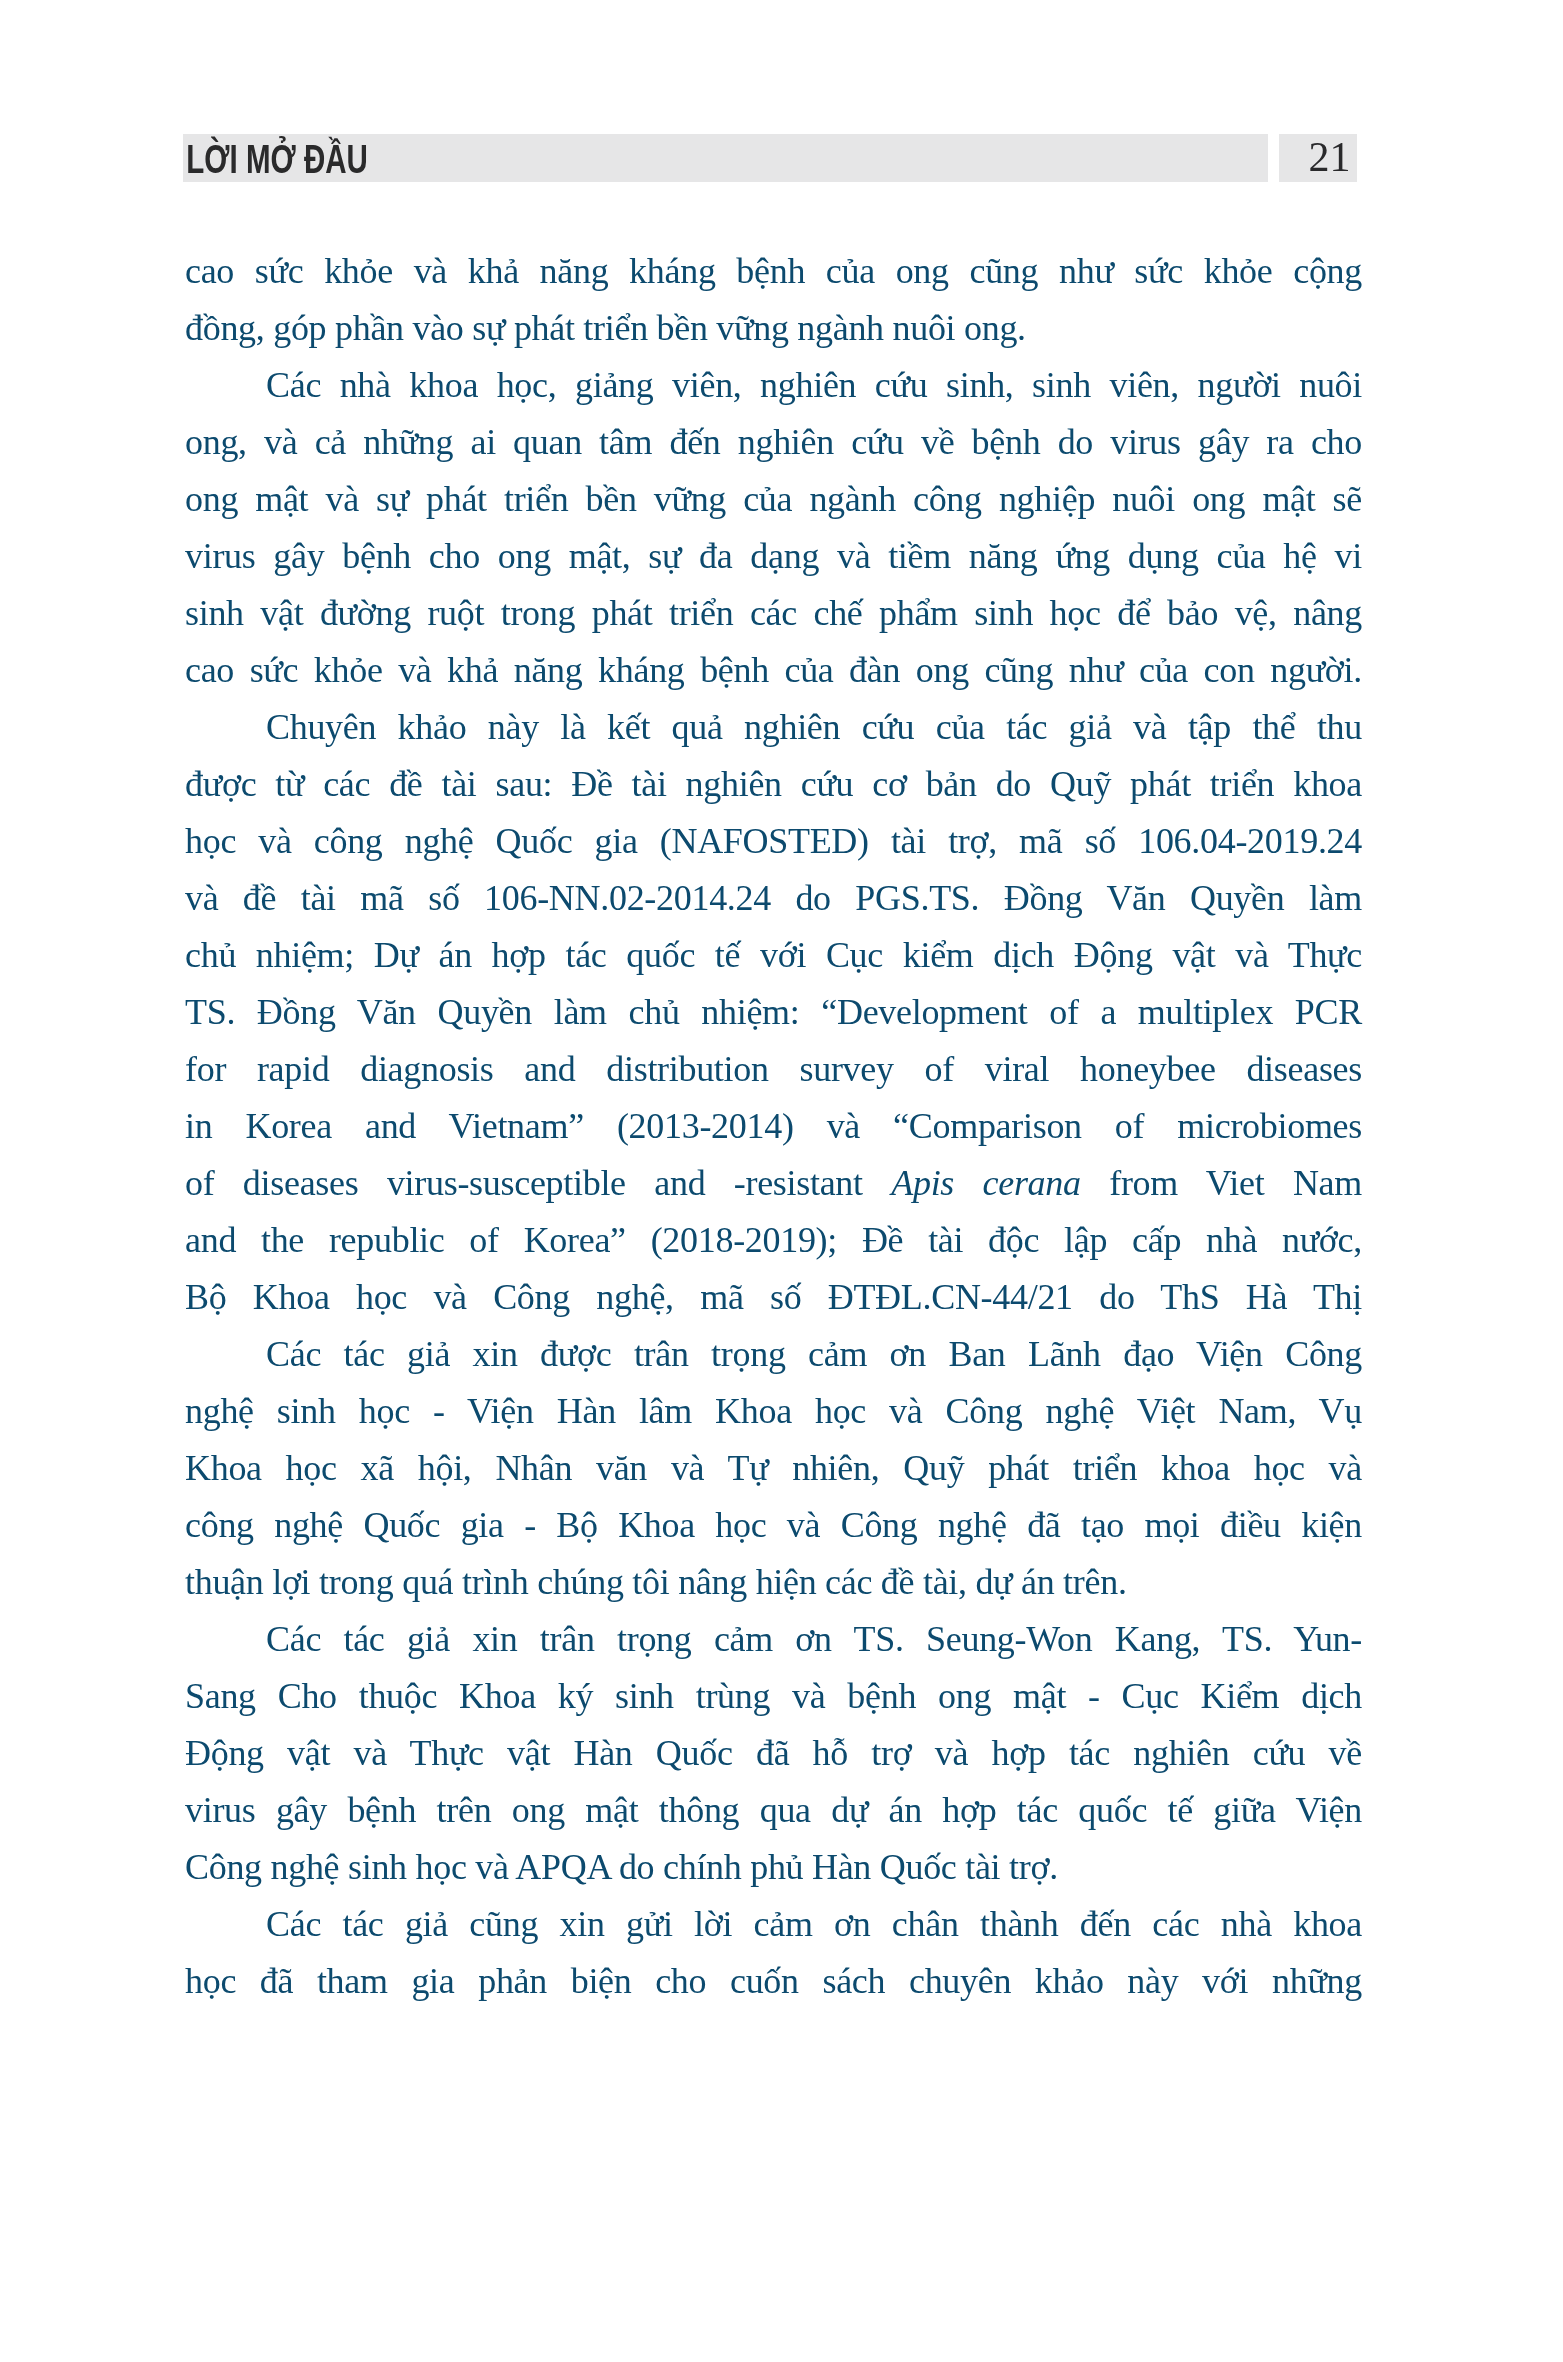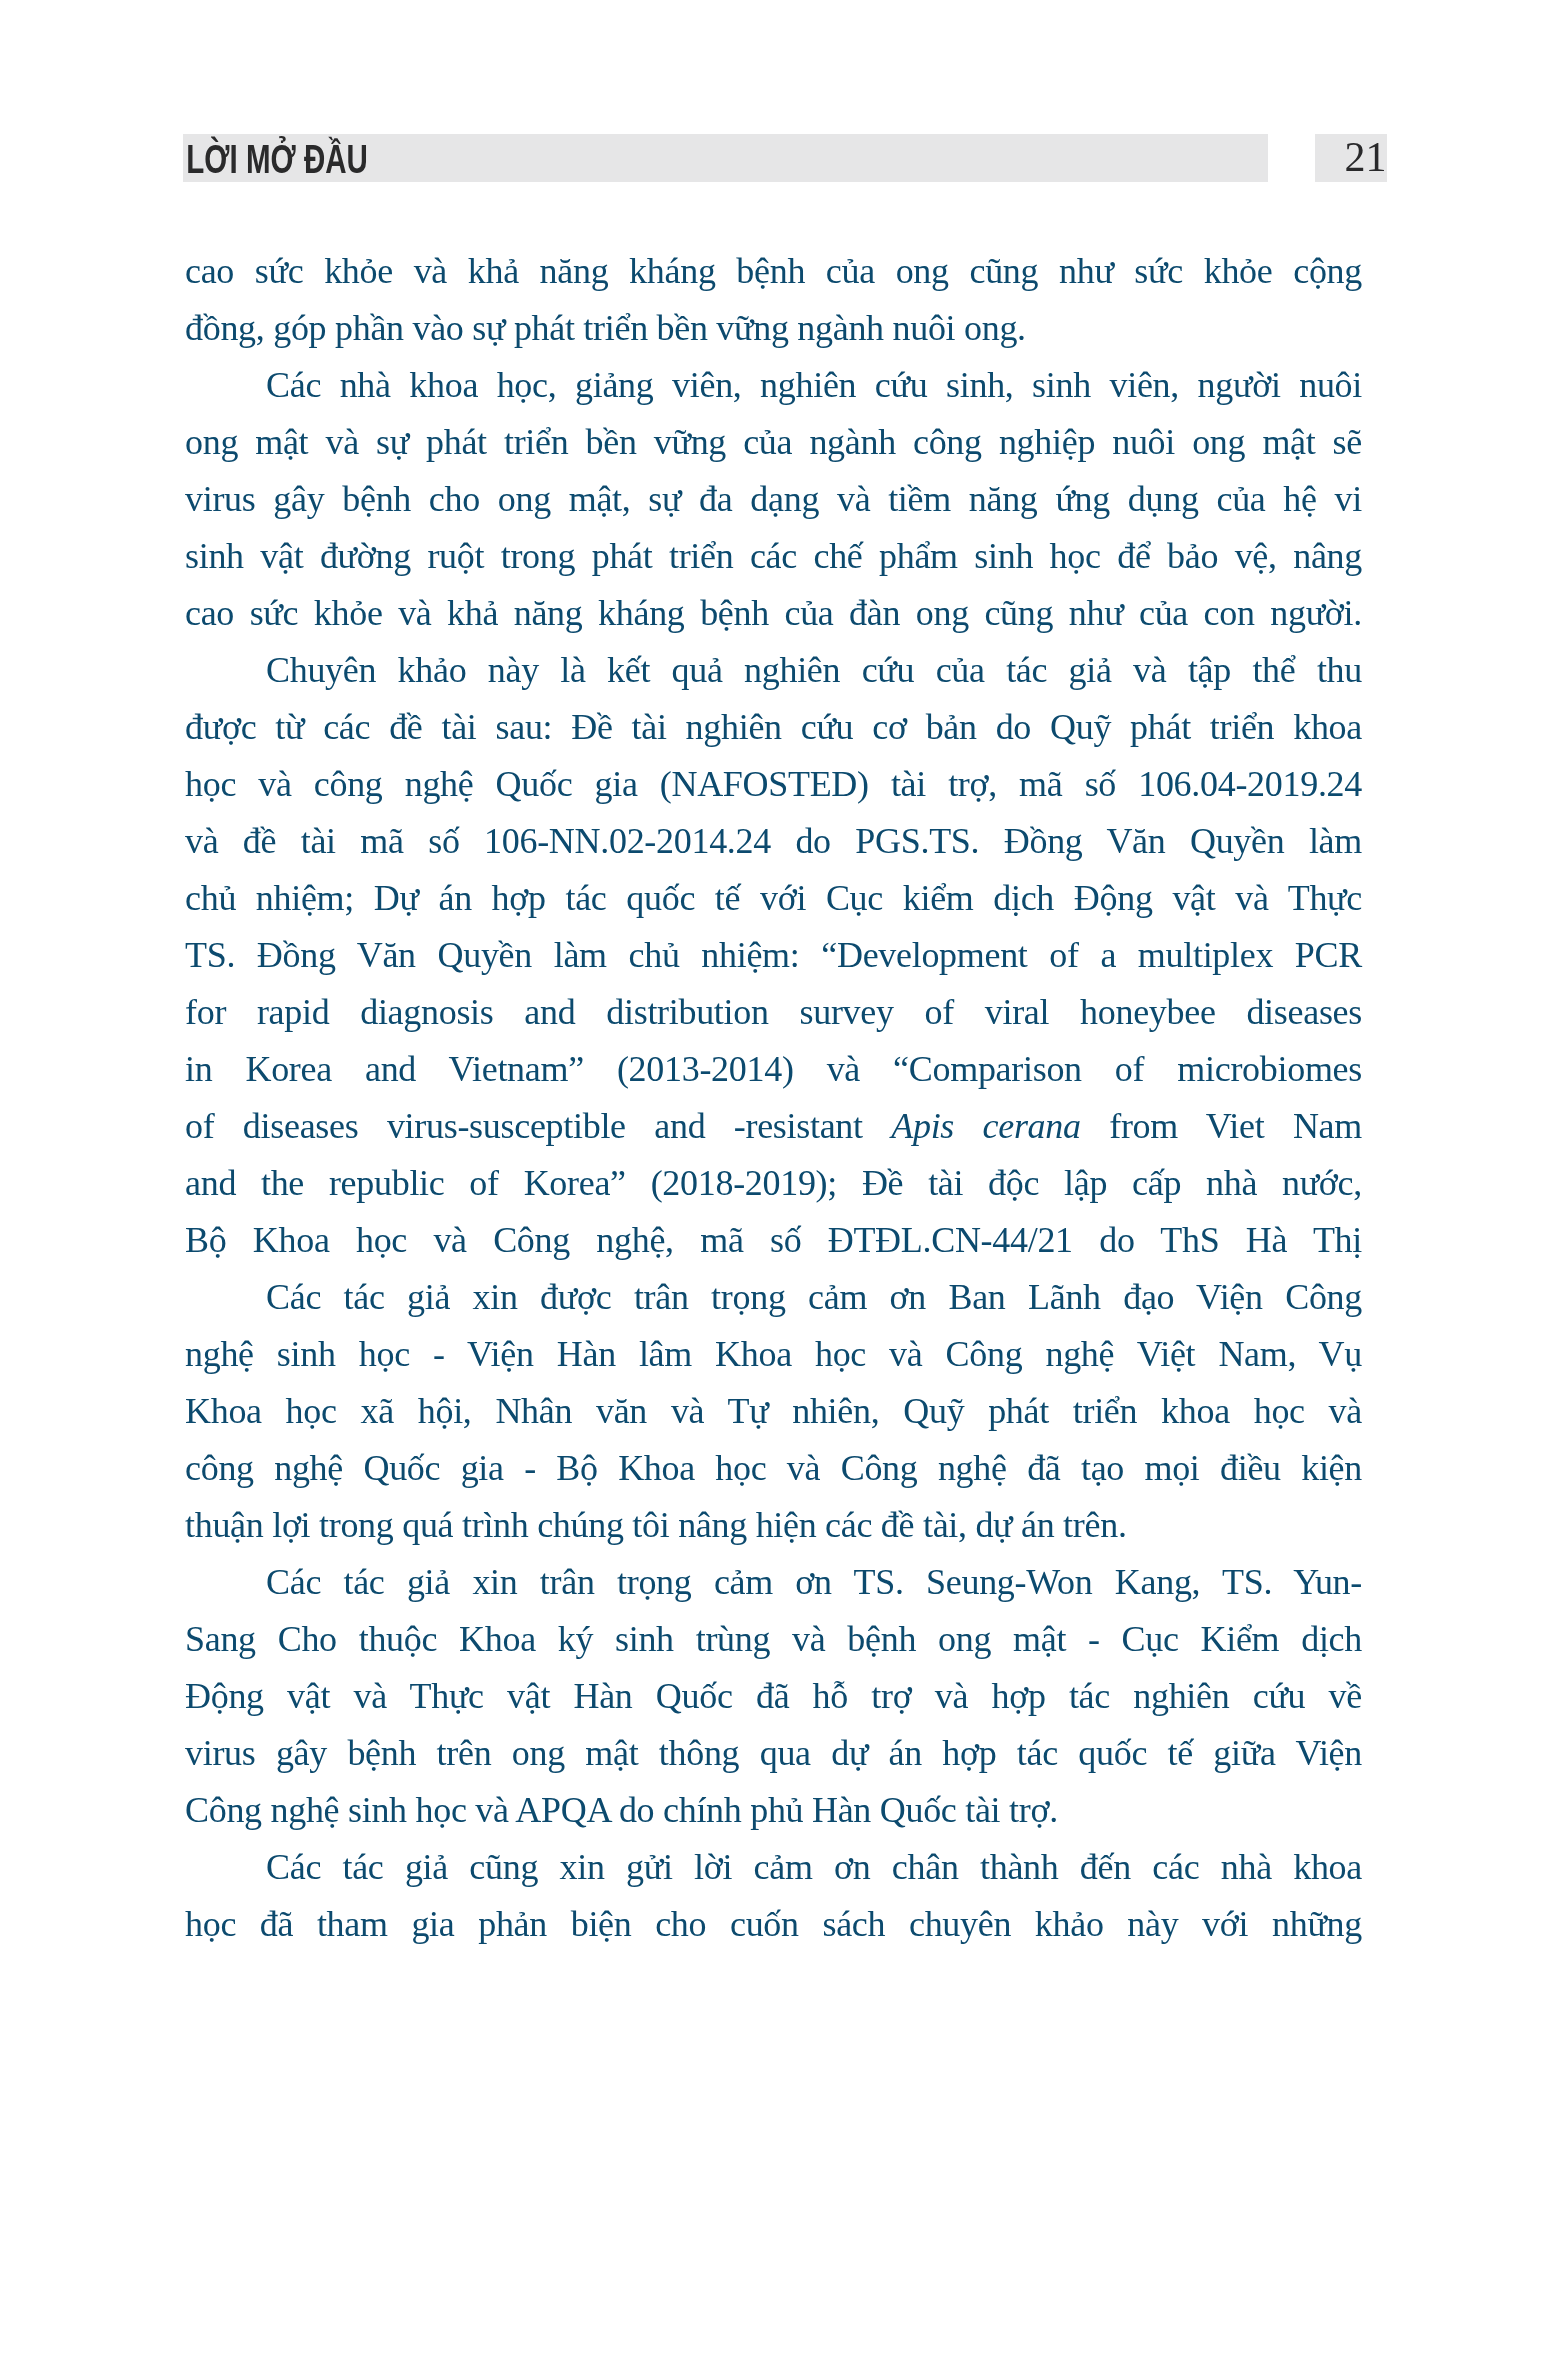--- a/index.html
+++ b/index.html
@@ -66,28 +66,29 @@
 </style>
 </head>
 <body>
 
 <div class="page">
 
   <div class="header-bar" style="background: rgb(230, 230, 231);">
     <span class="header-title">LỜI MỞ ĐẦU</span>
   </div>
 
-  <div class="page-num-box" style="background: rgb(230, 230, 231); margin-left: 36px;">
+  <div class="page-num-box" style="background: rgb(230, 230, 231);">
     <span>21</span>
   </div>
 
   <div class="body-text" style="color: #0c4a6e;">
       <div class="line"><span>cao sức khỏe và khả năng kháng bệnh của ong cũng như sức khỏe cộng</span></div>
       <div class="line final"><span>đồng, góp phần vào sự phát triển bền vững ngành nuôi ong.</span></div>
       <div class="line indent"><span>Các nhà khoa học, giảng viên, nghiên cứu sinh, sinh viên, người nuôi</span></div>
+      <div class="line"><span>ong, và cả những ai quan tâm đến nghiên cứu về bệnh do virus gây ra cho</span></div>
       <div class="line"><span>ong mật và sự phát triển bền vững của ngành công nghiệp nuôi ong mật sẽ</span></div>
       <div class="line"><span>virus gây bệnh cho ong mật, sự đa dạng và tiềm năng ứng dụng của hệ vi</span></div>
       <div class="line"><span>sinh vật đường ruột trong phát triển các chế phẩm sinh học để bảo vệ, nâng</span></div>
       <div class="line"><span>cao sức khỏe và khả năng kháng bệnh của đàn ong cũng như của con người.</span></div>
       <div class="line indent"><span>Chuyên khảo này là kết quả nghiên cứu của tác giả và tập thể thu</span></div>
       <div class="line"><span>được từ các đề tài sau: Đề tài nghiên cứu cơ bản do Quỹ phát triển khoa</span></div>
       <div class="line"><span>học và công nghệ Quốc gia (NAFOSTED) tài trợ, mã số 106.04-2019.24</span></div>
       <div class="line"><span>và đề tài mã số 106-NN.02-2014.24 do PGS.TS. Đồng Văn Quyền làm</span></div>
       <div class="line"><span>chủ nhiệm; Dự án hợp tác quốc tế với Cục kiểm dịch Động vật và Thực</span></div>
       <div class="line"><span>TS. Đồng Văn Quyền làm chủ nhiệm: “Development of a multiplex PCR</span></div>

